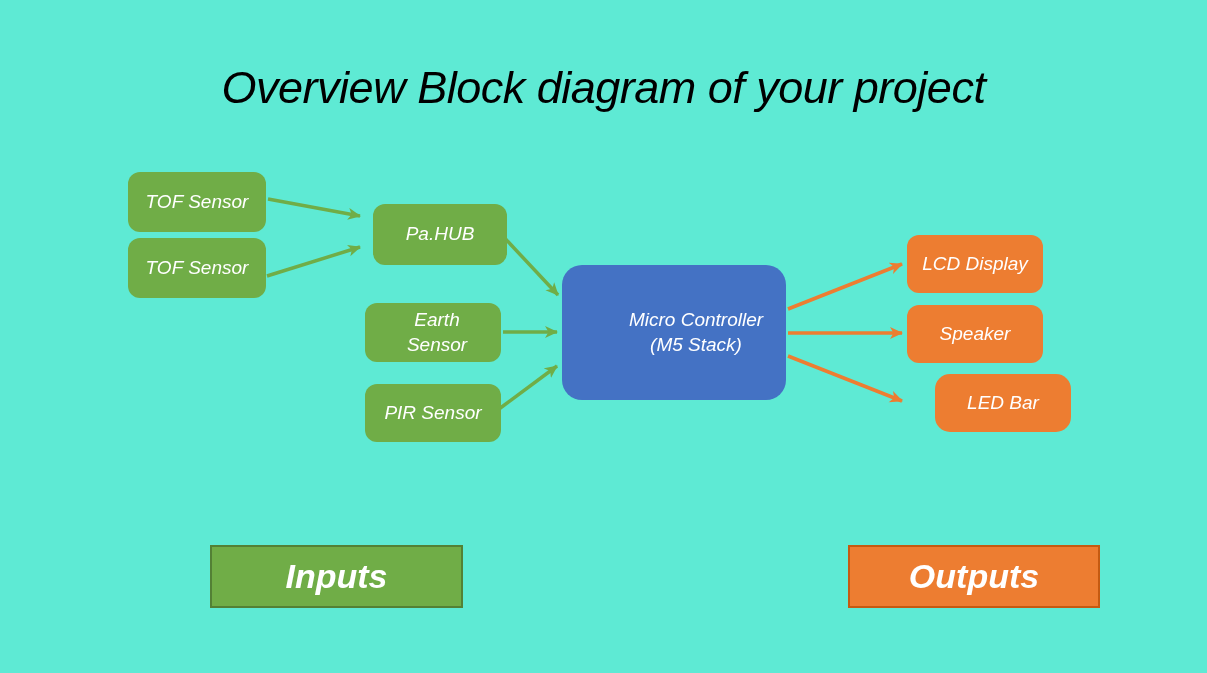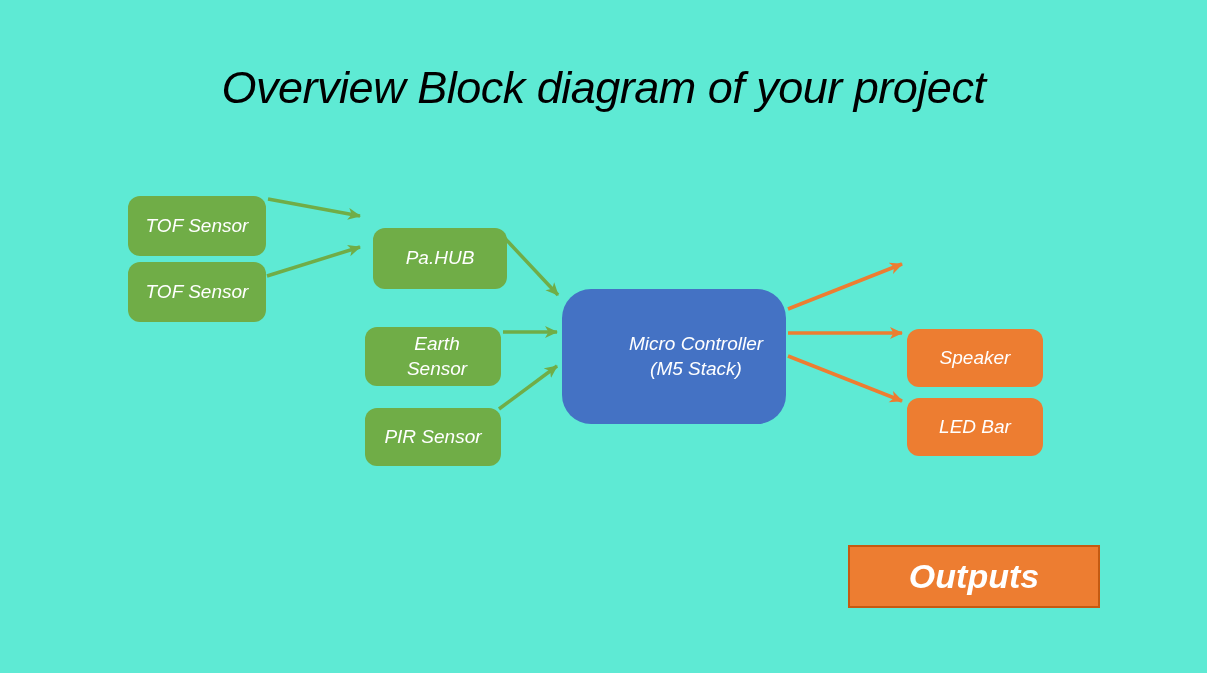--- a/index.html
+++ b/index.html
@@ -15,35 +15,35 @@
     font-size:45px;font-weight:500;color:var(--title-color);letter-spacing:-0.5px;
   }
   .edges{position:absolute;left:0;top:0;width:1207px;height:673px;pointer-events:none;}
   .edge{fill:none;stroke-width:3.5px;}
   .edge-green{stroke:var(--green);}
   .edge-orange{stroke:var(--orange);}
   .head-green{fill:var(--green);}
   .head-orange{fill:var(--orange);}
   .node{
     position:absolute;display:flex;align-items:center;justify-content:center;
-    color:var(--text);font-size:19px;text-align:center;border-radius:12px;line-height:1.3;margin-top:24px;
+    color:var(--text);font-size:19px;text-align:center;border-radius:12px;line-height:1.3;
   }
   .green-node{background:var(--green);}
   .orange-node{background:var(--orange);}
-  .blue-node{background:var(--blue);border-radius:29px;white-space:pre-line;padding-left:44px;}
+  .blue-node{background:var(--blue);border-radius:20px;white-space:pre-line;padding-left:44px;}
   .narrow-label{display:inline-block;max-width:82px;}
   .n-tof1{left:128px;top:172px;width:138px;height:60px;}
   .n-tof2{left:128px;top:238px;width:138px;height:60px;}
   .n-pahub{left:373px;top:204px;width:134px;height:61px;}
   .n-earth{left:365px;top:303px;width:136px;height:59px;padding-left:8px;}
   .n-pir{left:365px;top:384px;width:136px;height:58px;}
   .n-mc{left:562px;top:265px;width:224px;height:135px;}
   .n-lcd{left:907px;top:235px;width:136px;height:58px;}
   .n-speaker{left:907px;top:305px;width:136px;height:58px;}
-  .n-ledbar{left:907px;top:374px;width:136px;height:58px;}
+  .n-ledbar{left:935px;top:374px;width:136px;height:58px;border-radius:15px;}
   .legend{
     position:absolute;display:flex;align-items:center;justify-content:center;
     color:var(--text);font-size:34px;font-weight:bold;
   }
   .legend-inputs{left:210px;top:545px;width:253px;height:63px;background:var(--green);border:2px solid var(--green-border);}
   .legend-outputs{left:848px;top:545px;width:252px;height:63px;background:var(--orange);border:2px solid var(--orange-border);}
 </style>
 </head>
 <body>
 
@@ -84,22 +84,26 @@
   </div>
   <div class="node green-node n-pir">
     <span>PIR Sensor</span>
   </div>
 
   <div class="node blue-node n-mc">
     <span>Micro Controller
 (M5 Stack)</span>
   </div>
 
+  <div class="node orange-node n-lcd">
+    <span>LCD Display</span>
+  </div>
   <div class="node orange-node n-speaker">
     <span>Speaker</span>
   </div>
   <div class="node orange-node n-ledbar">
     <span>LED Bar</span>
   </div>
 
+  <div class="legend legend-inputs">Inputs</div>
   <div class="legend legend-outputs">Outputs</div>
 
 </div>
 
 </body></html>

